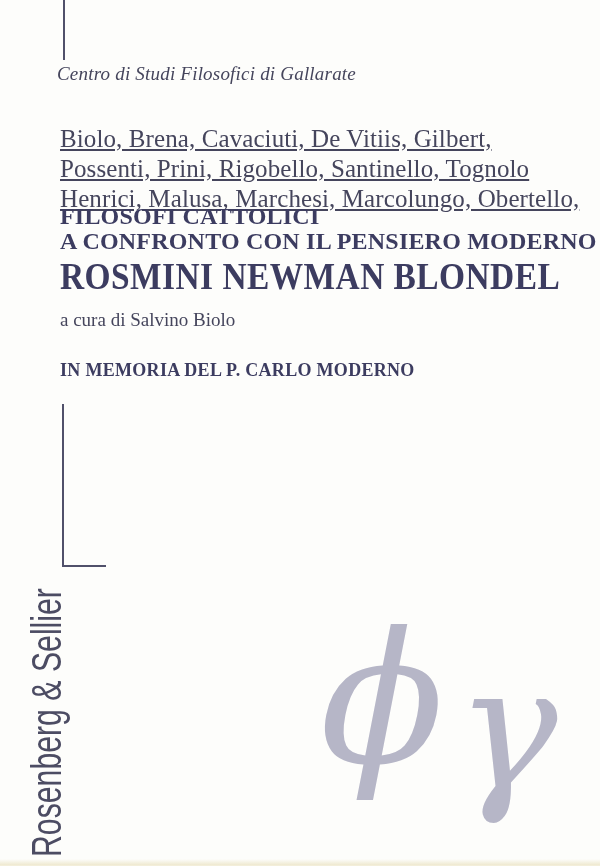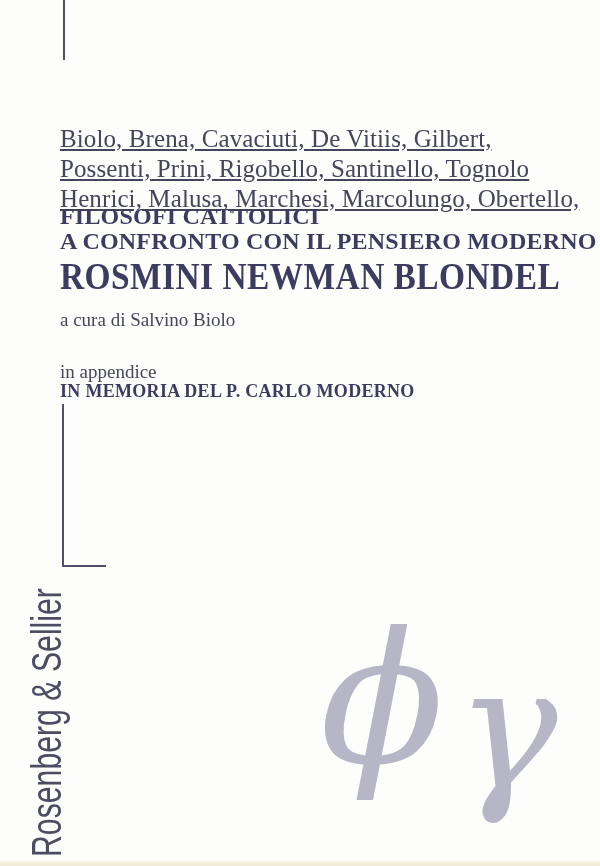--- a/index.html
+++ b/index.html
@@ -102,37 +102,37 @@
     background:linear-gradient(180deg, rgba(239,233,208,0) 0%, var(--edge) 85%, #f6f3e2 100%);
   }
 </style>
 </head>
 <body>
 
 <div class="cover">
 
   <div class="rule rule-top"></div>
 
+  <div class="imprint">Centro di Studi Filosofici di Gallarate</div>
 
   <div class="authors">
     <div>Biolo, Brena, Cavaciuti, De Vitiis, Gilbert,</div>
     <div>Possenti, Prini, Rigobello, Santinello, Tognolo</div>
     <div>Henrici, Malusa, Marchesi, Marcolungo, Obertello,</div>
   </div>
 
   <div class="title-block">
     <div class="title-line">FILOSOFI CATTOLICI</div>
     <div class="title-line">A CONFRONTO CON IL PENSIERO MODERNO</div>
     <div><span class="title-main">ROSMINI NEWMAN BLONDEL</span></div>
   </div>
 
   <div class="curator">a cura di Salvino Biolo</div>
 
   <div class="appendix">
-    <div class="appendix-intro">in appendice</div>
     <div class="appendix-title">IN MEMORIA DEL P. CARLO MODERNO</div>
   </div>
 
   <div class="rule rule-mid"></div>
   <div class="rule rule-foot"></div>
 
   <div class="publisher">
     <span class="publisher-inner">Rosenberg &amp; Sellier</span>
   </div>
 

